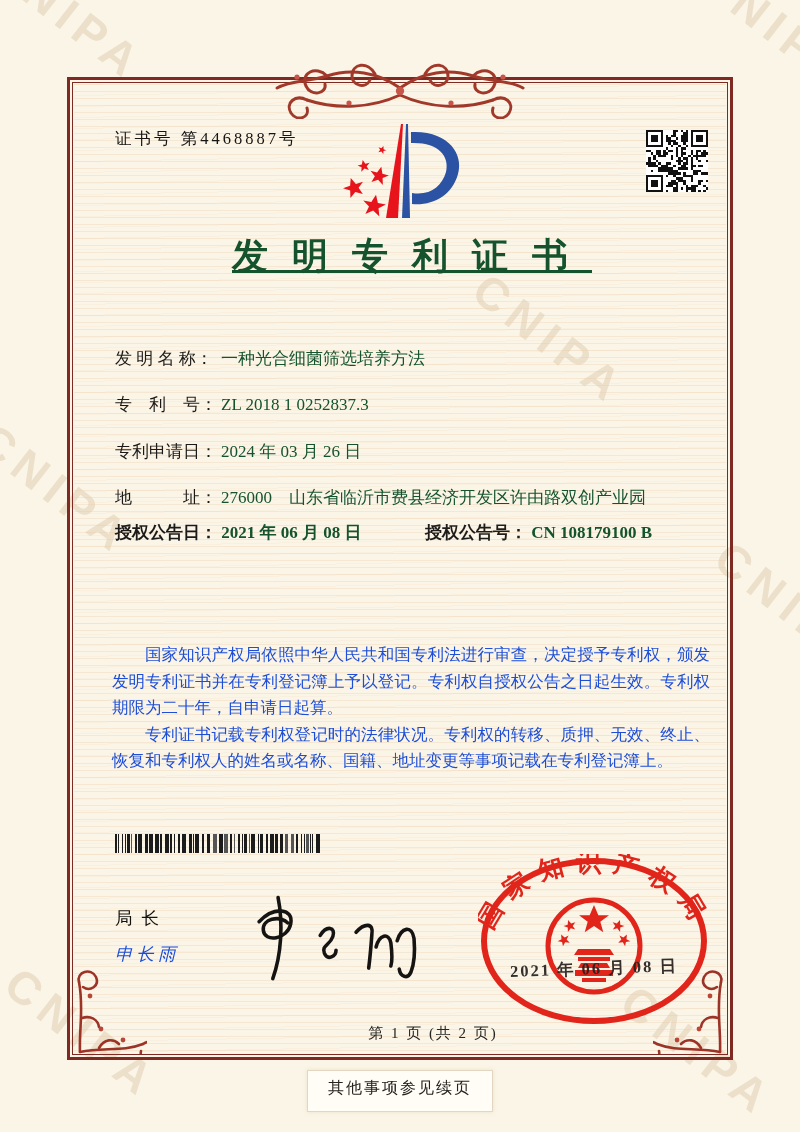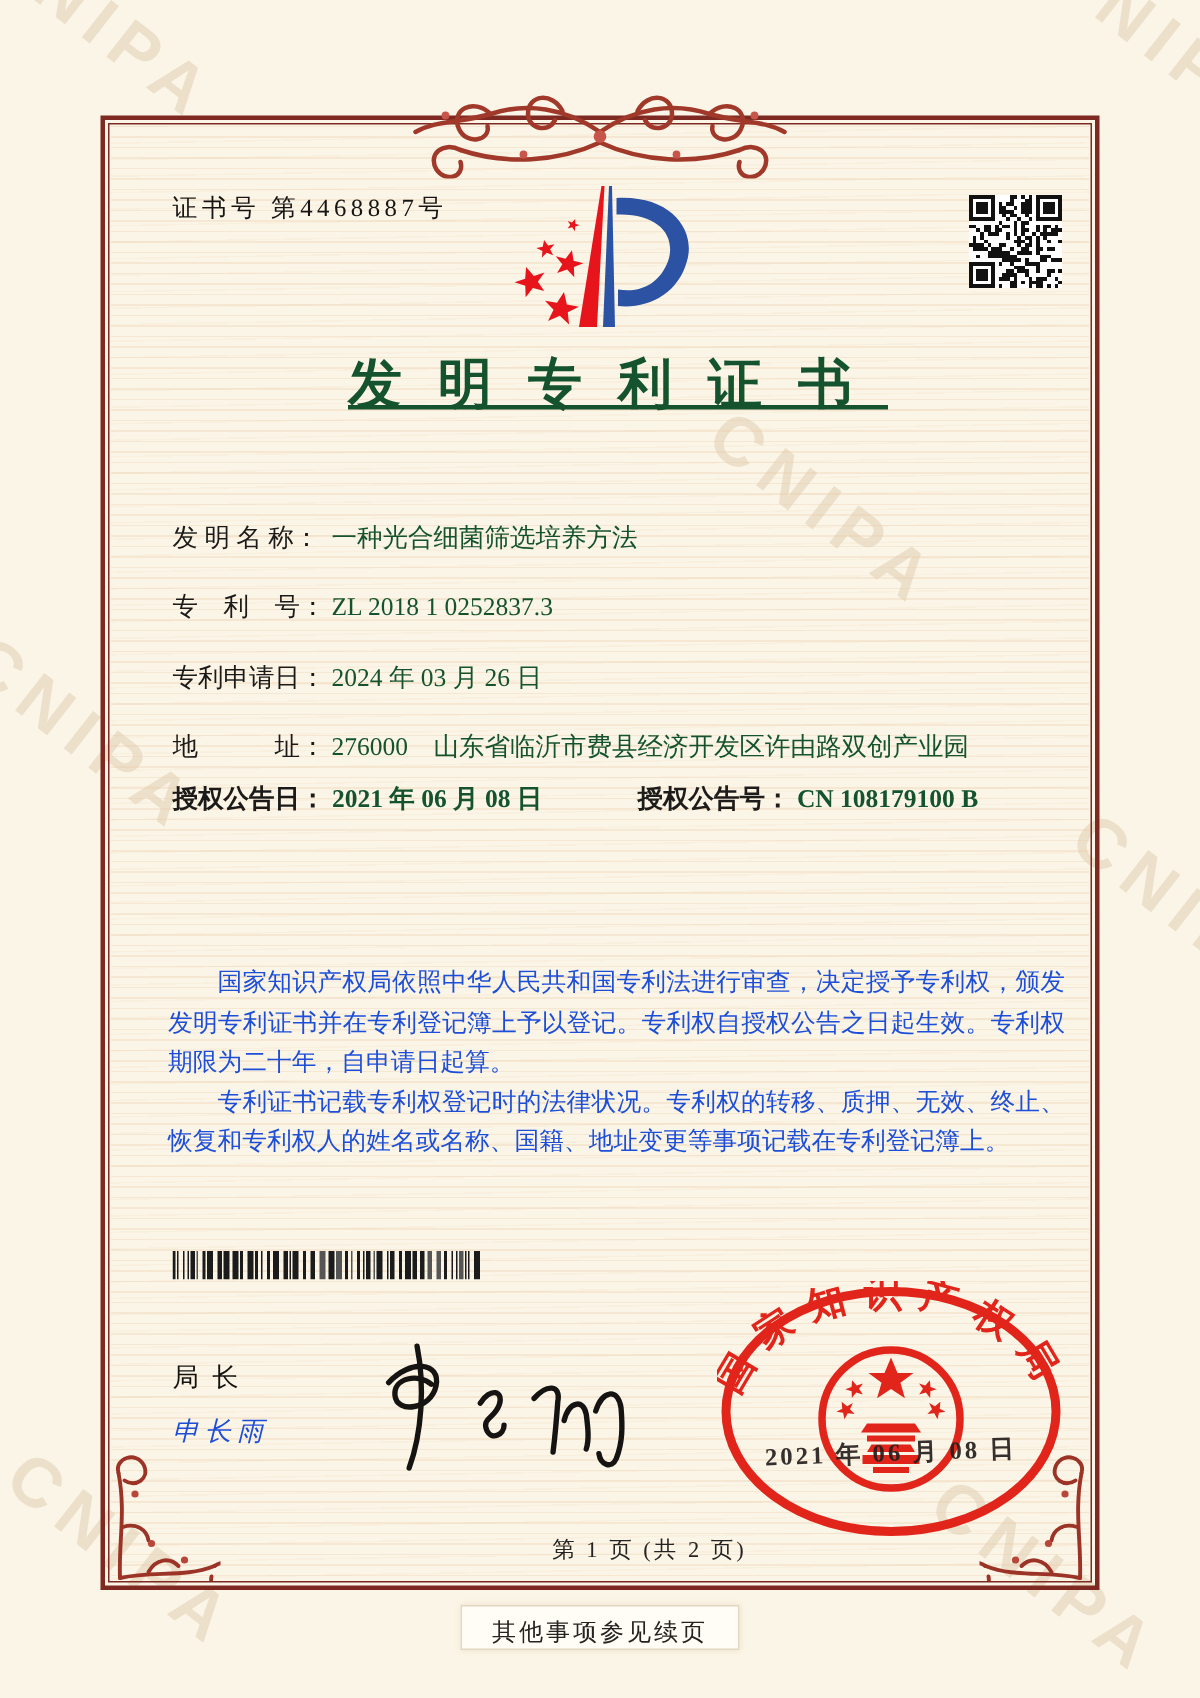--- a/index.html
+++ b/index.html
@@ -65,21 +65,21 @@
     transform:rotate(-2deg);font-weight:600;
   }
   
   .page-no{position:absolute;left:0;top:944px;width:100%;text-align:center;font-size:15px;color:#262422;letter-spacing:2px;margin-left:33px;}
   .corner{position:absolute;bottom:3px;width:74px;height:88px;}
   .corner-left{left:3px;}
   .corner-right{right:3px;transform:scaleX(-1);}
   .top-ornament{position:absolute;left:265px;top:55px;width:270px;height:64px;}
   .note-box{
     position:absolute;left:50%;top:1070px;transform:translateX(-50%);
-    background:#fffdf6;border:1px solid #e3d7c1;padding:7px 20px 0 20px;
+    background:#fffdf6;border:1px solid #e3d7c1;padding:7px 20px 12px 20px;
     font-size:16px;letter-spacing:2px;color:#25221f;box-shadow:0 0 4px rgba(190,170,130,0.25);
     white-space:nowrap;
     font-family:Liberation Mono, monospace;
   }
 </style>
 </head>
 <body>
 
 <div class="page">
 

